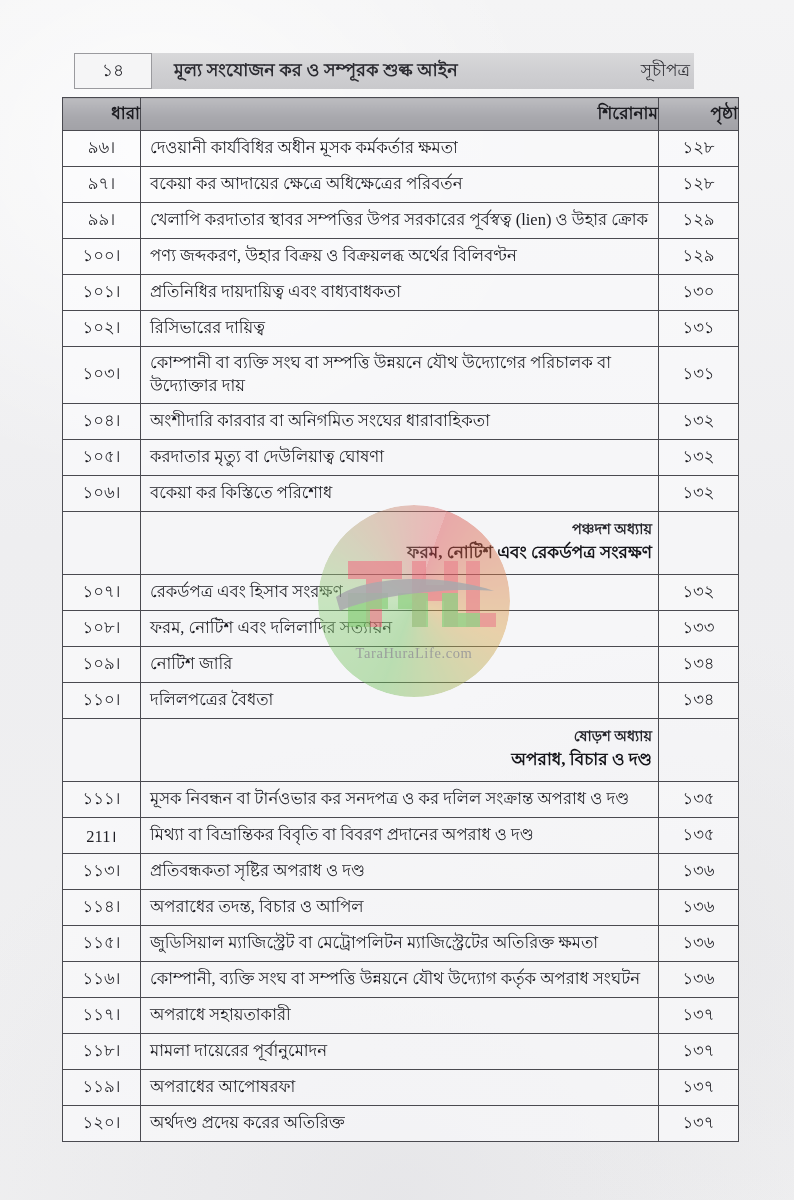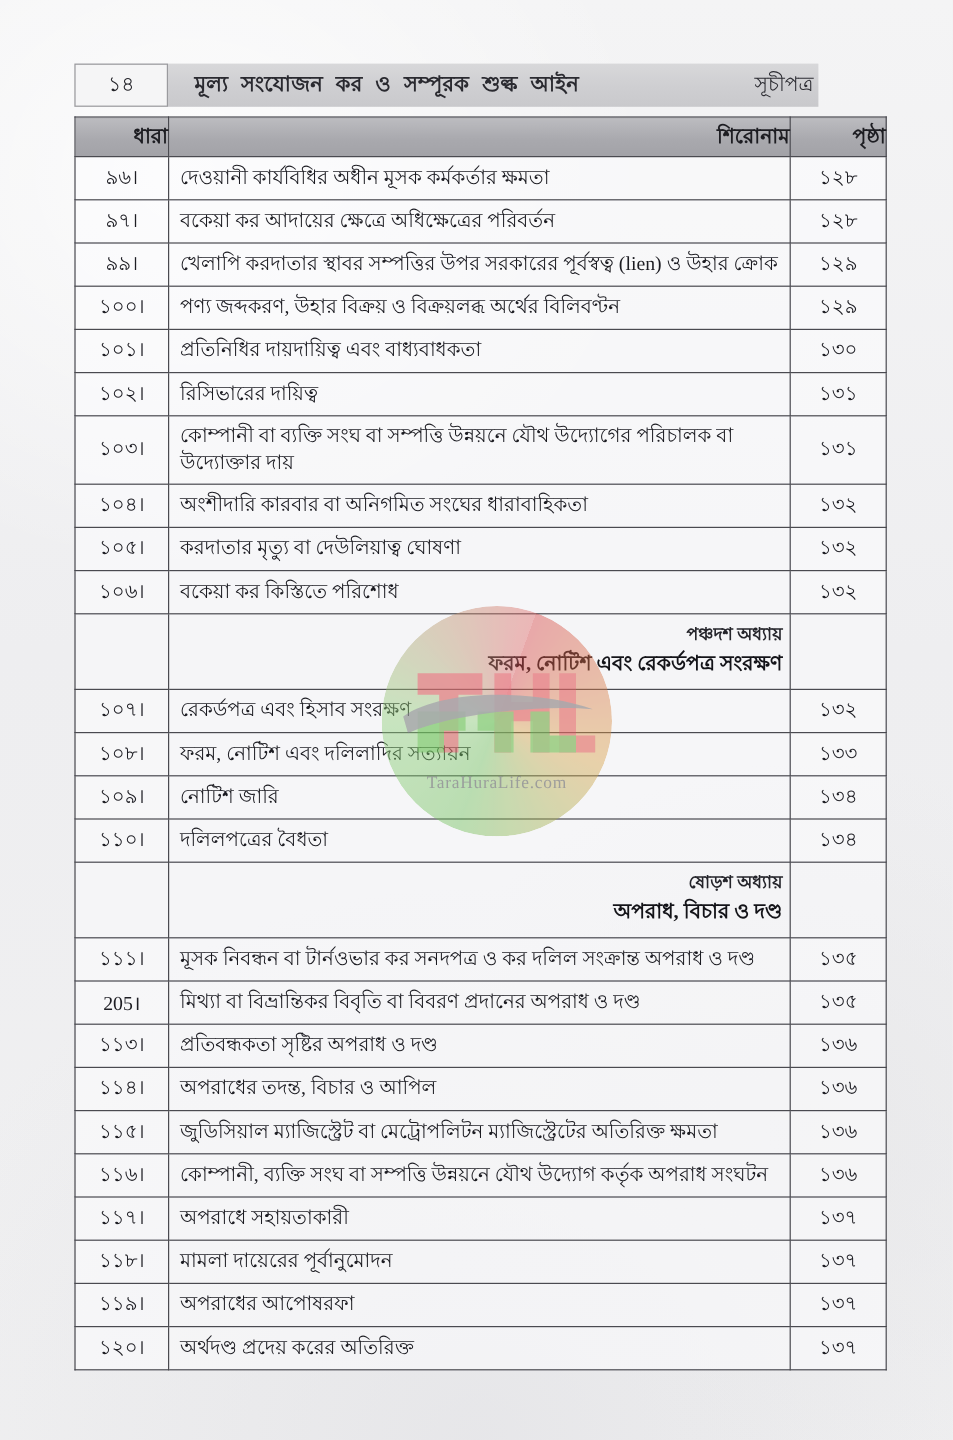--- a/index.html
+++ b/index.html
@@ -30,21 +30,21 @@
 
   .sheet {
     position: absolute;
     inset: 0;
     z-index: 2;
   }
 
   
   .running-header {
     position: absolute;
-    left: 62px;
+    left: 74px;
     top: 53px;
     width: 620px;
     height: 36px;
     display: flex;
     align-items: stretch;
     background: linear-gradient(180deg, #d8d8da 0%, #cfcfd2 50%, #c9c9cc 100%);
   }
   .header-pagenum {
     width: 78px;
     flex: 0 0 78px;
@@ -60,21 +60,20 @@
   .header-title {
     flex: 1 1 auto;
     display: flex;
     align-items: center;
     justify-content: flex-start;
     padding-left: 22px;
     font-size: 17.5px;
     font-weight: 600;
     color: #2a2a30;
     letter-spacing: 0.2px;
-    font-family: Liberation Mono, monospace;
   }
   .header-right {
     flex: 0 0 auto;
     display: flex;
     align-items: center;
     padding-right: 4px;
     font-size: 17px;
     color: #2d2d33;
   }
 
@@ -312,21 +311,21 @@
             <span class="chapter-name">অপরাধ, বিচার ও দণ্ড</span>
           </td>
           <td class="page-cell"></td>
         </tr>
         <tr>
           <td class="sec-cell">১১১।</td>
           <td class="title-cell">মূসক নিবন্ধন বা টার্নওভার কর সনদপত্র ও কর দলিল সংক্রান্ত অপরাধ ও দণ্ড</td>
           <td class="page-cell">১৩৫</td>
         </tr>
         <tr>
-          <td class="sec-cell">205।</td>
+          <td class="sec-cell">211।</td>
           <td class="title-cell">মিথ্যা বা বিভ্রান্তিকর বিবৃতি বা বিবরণ প্রদানের অপরাধ ও দণ্ড</td>
           <td class="page-cell">১৩৫</td>
         </tr>
         <tr>
           <td class="sec-cell">১১৩।</td>
           <td class="title-cell">প্রতিবন্ধকতা সৃষ্টির অপরাধ ও দণ্ড</td>
           <td class="page-cell">১৩৬</td>
         </tr>
         <tr>
           <td class="sec-cell">১১৪।</td>

